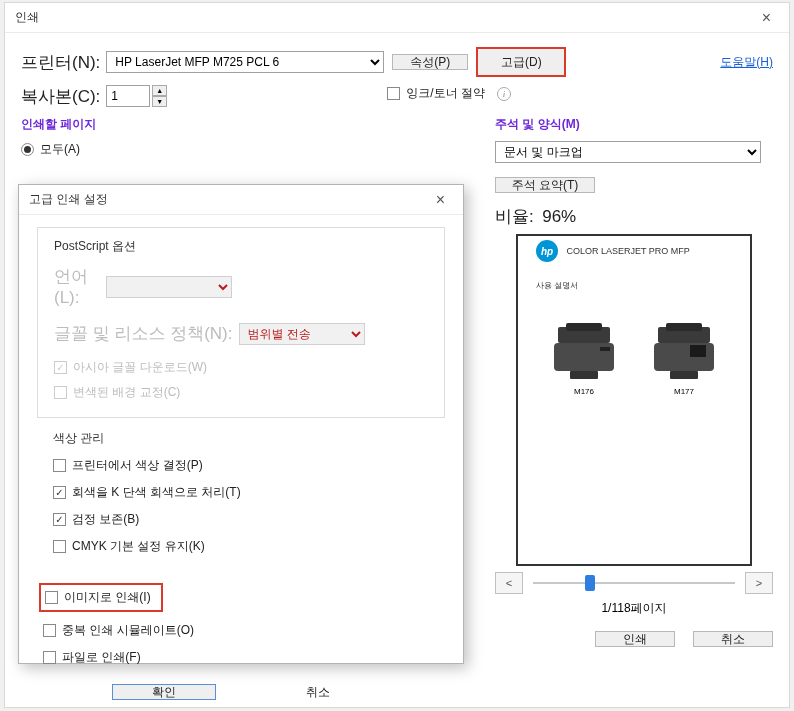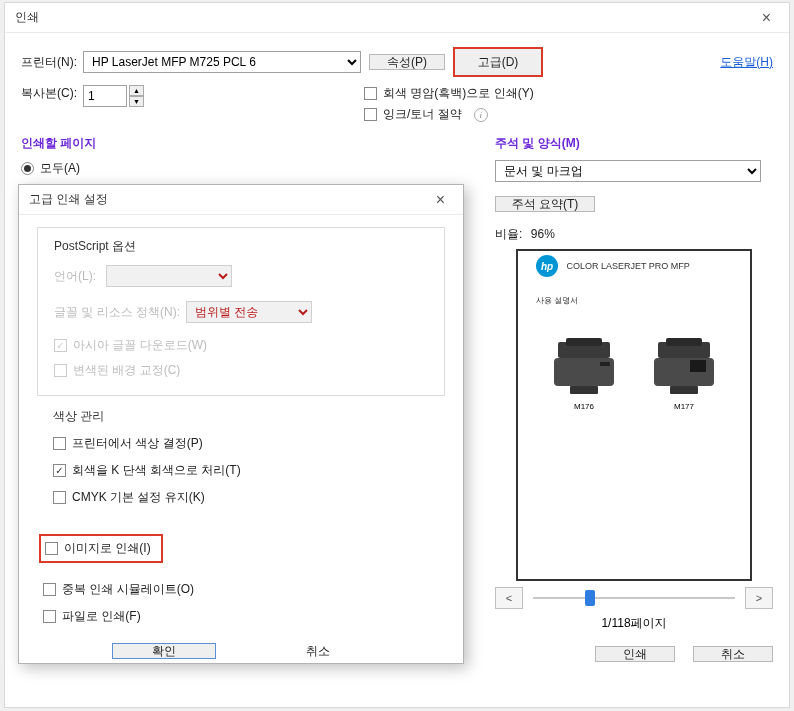--- a/index.html
+++ b/index.html
@@ -6,21 +6,21 @@
 body { margin: 0; background: #f0f0f0; width: 794px; height: 711px; overflow: hidden; position: relative; }
 
 .main-window { position: absolute; left: 4px; top: 2px; width: 786px; height: 706px; background: #fff; border: 1px solid #d8d8d8; }
 .titlebar { height: 30px; display: flex; align-items: center; padding: 0 10px; border-bottom: 1px solid #eaeaea; }
 .titlebar .title { font-size: 12px; color: #333; }
 .titlebar .close { margin-left: auto; font-size: 16px; color: #555; cursor: pointer; padding: 2px 8px; }
 
 .body { position: relative; padding: 14px 16px; }
 
 .row { display: flex; align-items: center; margin-bottom: 8px; }
-.lbl { font-size: 12px; color: #222; }
+.lbl { font-size: 17px; color: #222; }
 .printer-sel { flex: 0 0 auto; width: 278px; height: 22px; border: 1px solid #a0a0a0; font-size: 12px; padding: 0 4px; margin-left: 6px; background: #fff; }
 .btn { height: 16px; background: #efefef; border: 1px solid #b8b8b8; font-size: 12px; color: #222; cursor: pointer; padding: 0 10px; display: inline-flex; align-items: center; justify-content: center; }
 .help-link { color: #1a5fd8; font-size: 12px; text-decoration: underline; margin-left: auto; cursor: pointer; }
 
 .copies-input { width: 44px; height: 22px; border: 1px solid #a0a0a0; font-size: 12px; padding: 0 4px; }
 .spinner { display: inline-flex; flex-direction: column; margin-left: 2px; }
 .spinner button { width: 15px; height: 11px; border: 1px solid #aaa; background: #efefef; font-size: 7px; line-height: 1; padding: 0; cursor: pointer; }
 
 .chk-row { display: flex; align-items: center; font-size: 12px; color: #222; margin-bottom: 4px; }
 .chk { width: 13px; height: 13px; border: 1px solid #888; margin-right: 6px; background: #fff; display: inline-flex; align-items: center; justify-content: center; font-size: 10px; color: #333; }
@@ -92,24 +92,20 @@
     </div>
 
     <div class="row" style="align-items:flex-start">
       <span class="lbl">복사본(C):</span>
       <input class="copies-input" style="margin-left: 6px;" value="1">
       <div class="spinner">
         <button>▲</button>
         <button>▼</button>
       </div>
       <div style="margin-left:220px">
-        <div class="chk-row">
-          <span class="chk"></span>
-          <span>회색 명암(흑백)으로 인쇄(Y)</span>
-        </div>
         <div class="chk-row">
           <span class="chk"></span>
           <span>잉크/토너 절약</span>
           <span class="info-icon">i</span>
         </div>
       </div>
     </div>
 
     <div class="two-col">
       <div class="left-col">
@@ -216,30 +212,34 @@
       <div class="group-title">색상 관리</div>
       <div class="chk-row">
           <span class="chk"></span>
           <span>프린터에서 색상 결정(P)</span>
         </div>
       <div class="chk-row" style="margin-top:10px">
           <span class="chk checked"></span>
           <span>회색을 K 단색 회색으로 처리(T)</span>
         </div>
       <div class="chk-row" style="margin-top:10px">
+          <span class="chk checked"></span>
+          <span>검정 보존(B)</span>
+        </div>
+      <div class="chk-row" style="margin-top:10px">
           <span class="chk"></span>
           <span>CMYK 기본 설정 유지(K)</span>
         </div>
     </div>
 
     <div class="chk-row highlight-red" style="display:inline-flex;padding:4px 10px 4px 4px;margin-left:2px">
       <span class="chk"></span>
       <span>이미지로 인쇄(I)</span>
     </div>
-    <div class="chk-row" style="margin-top:14px;margin-left:6px">
+    <div class="chk-row" style="margin-top:6px;margin-left:6px">
         <span class="chk"></span>
         <span>중복 인쇄 시뮬레이트(O)</span>
       </div>
     <div class="chk-row" style="margin-top:10px;margin-left:6px">
         <span class="chk"></span>
         <span>파일로 인쇄(F)</span>
       </div>
 
     <div class="modal-btns">
       <button class="btn primary" style="width:104px">확인</button>

